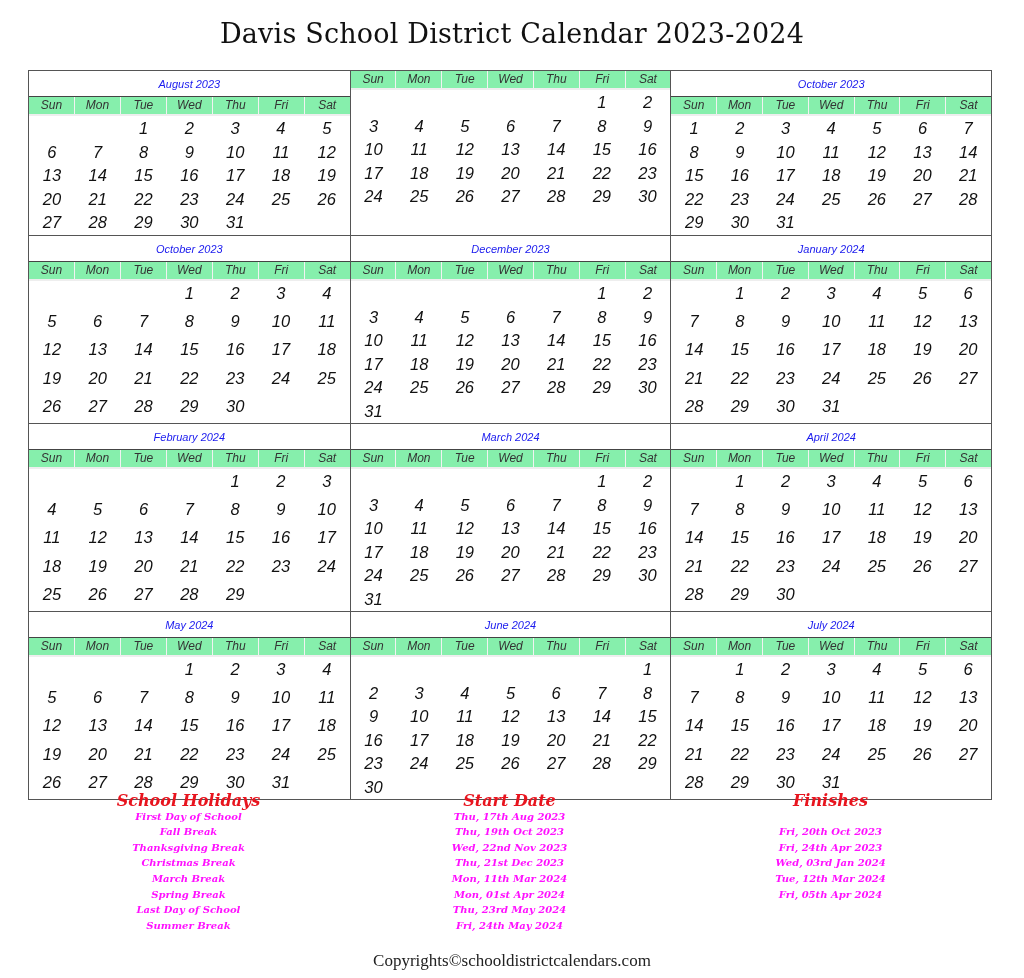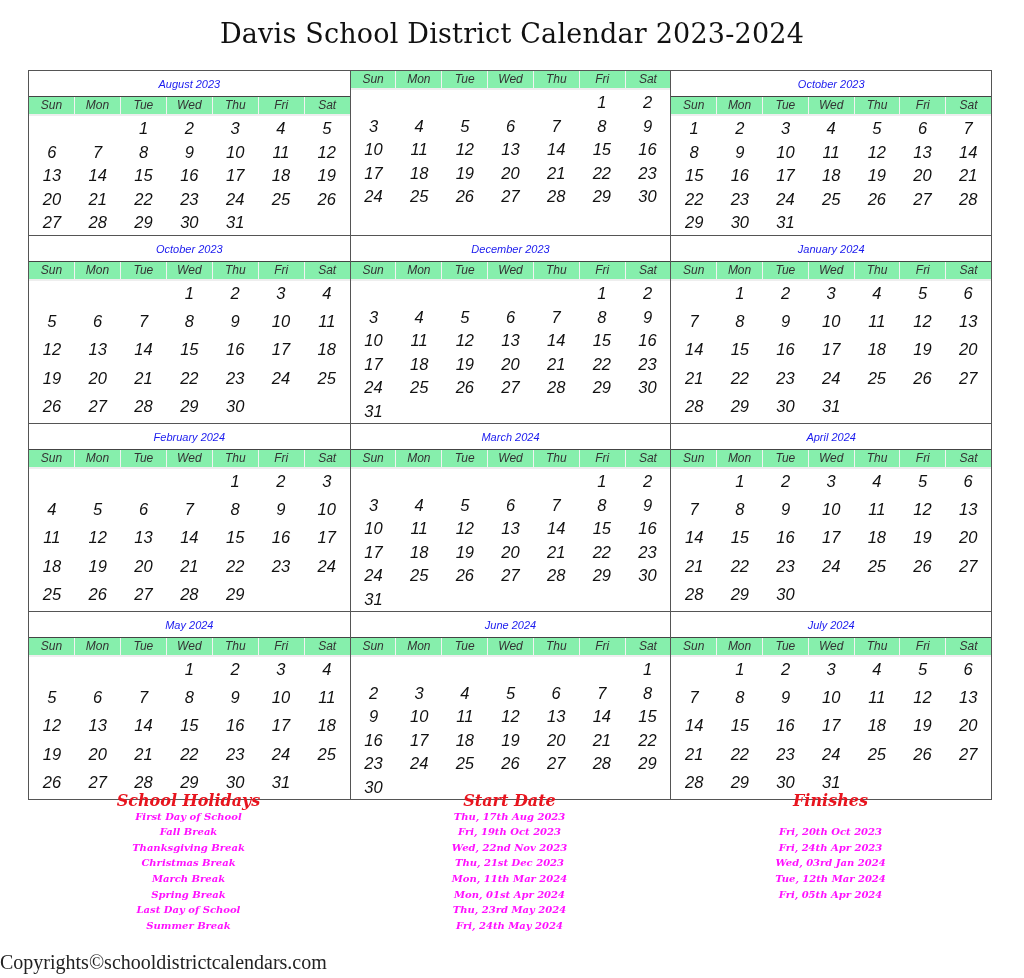--- a/index.html
+++ b/index.html
@@ -38,22 +38,22 @@
   .legend {
     position: absolute; top: 793px; left: 28px; width: 964px; display: flex;
     font-family: "DejaVu Serif", "Liberation Serif", serif; font-style: italic; font-weight: bold;
     font-size: 10px; line-height: 15.6px; text-align: center;
   }
   .legend .col { width: 321px; }
   .legend .hd { color: #e8141e; font-size: 16px; }
   .legend .it { color: #ff10ff; }
   .legend .blank { height: 15.6px; }
   .footer {
-    position: absolute; top: 951px; left: 0; width: 1024px; text-align: left;
-    font-family: "Liberation Serif", serif; font-size: 20px; color: #222;
+    position: absolute; top: 951px; left: 0; width: 1024px; text-align: center;
+    font-family: "Liberation Serif", serif; font-size: 17px; color: #222;
   }
 </style>
 </head>
 <body>
 
 <div class="title">Davis School District Calendar 2023-2024</div>
 
 <div class="grid">
   <div class="row r1">
     <div class="month">
@@ -645,21 +645,21 @@
         <div class="it">March Break</div>
         <div class="it">Spring Break</div>
         <div class="it">Last Day of School</div>
         <div class="it">Summer Break</div>
       </div>
   </div>
   <div class="col">
     <div class="hd">Start Date</div>
     <div class="items">
         <div class="it">Thu, 17th Aug 2023</div>
-        <div class="it">Fri, 19th Oct 2023</div>
+        <div class="it">Thu, 19th Oct 2023</div>
         <div class="it">Wed, 22nd Nov 2023</div>
         <div class="it">Thu, 21st Dec 2023</div>
         <div class="it">Mon, 11th Mar 2024</div>
         <div class="it">Mon, 01st Apr 2024</div>
         <div class="it">Thu, 23rd May 2024</div>
         <div class="it">Fri, 24th May 2024</div>
       </div>
   </div>
   <div class="col">
     <div class="hd">Finishes</div>

